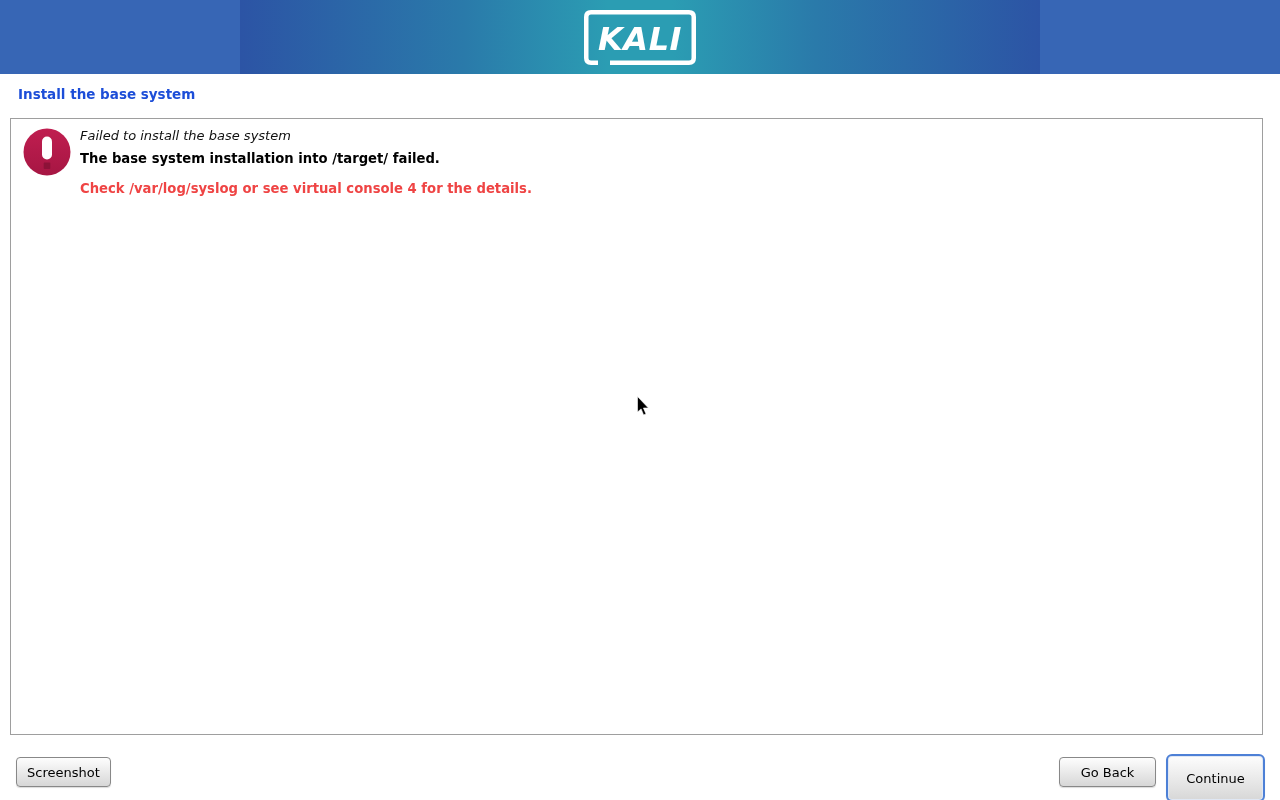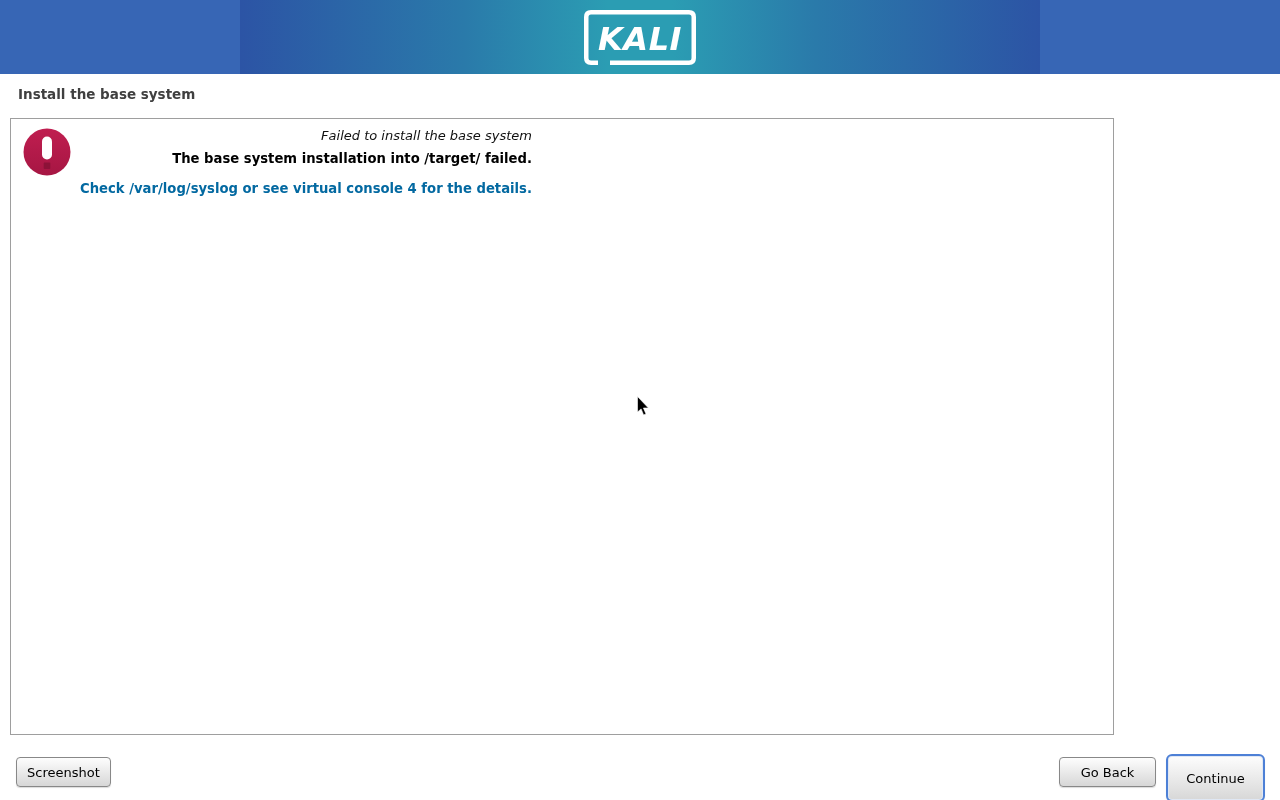--- a/index.html
+++ b/index.html
@@ -12,36 +12,36 @@
   .banner-art{
     position:absolute;left:240px;top:0;width:800px;height:74px;
     background:linear-gradient(90deg,
       #2c54a5 0%, #2a7aaa 28%, #2b9db3 46%, #2b9db3 54%, #2a7aaa 72%, #2c54a5 100%);
   }
   .logo{position:absolute;left:584px;top:10px;}
   .logo text{font-family:"DejaVu Sans","Liberation Sans",sans-serif;}
   
   .page-title{
     position:absolute;left:18px;top:86px;margin:0;
-    font-size:13.5px;font-weight:bold;color:#404040;line-height:16px;
+    font-size:13.5px;font-weight:bold;color:#1d4ed8;line-height:16px;
   }
   
   .panel{
-    position:absolute;left:10px;top:118px;width:1104px;height:617px;
-    box-sizing:border-box;background:#fff;border:1px solid #9e9e9e;text-align:right;
+    position:absolute;left:10px;top:118px;width:1253px;height:617px;
+    box-sizing:border-box;background:#fff;border:1px solid #9e9e9e;
   }
   .error-icon{position:absolute;left:12px;top:9px;}
   .error-texts{position:absolute;left:69px;top:9px;}
   .error-title{
     margin:0 0 5px 0;font-style:italic;font-size:13px;line-height:15px;color:#111;
   }
   .error-message{
     margin:8px 0 14px 0;font-weight:bold;font-size:13.2px;line-height:16px;color:#000;
   }
-  .error-detail{margin:0;font-weight:bold;font-size:13.2px;line-height:16px;color:#0369a1;}
+  .error-detail{margin:0;font-weight:bold;font-size:13.2px;line-height:16px;color:#ef4444;}
   
   .btn{
     position:absolute;box-sizing:border-box;height:30px;
     border:1px solid #888;border-radius:4px;
     background:linear-gradient(#fdfdfd,#ececec 45%,#d7d7d7);
     font-family:"DejaVu Sans","Liberation Sans",sans-serif;
     font-size:13px;font-weight:normal;color:#000;
     padding:0 10px;cursor:pointer;
     box-shadow:0 1px 1px rgba(0,0,0,.14);
   }

